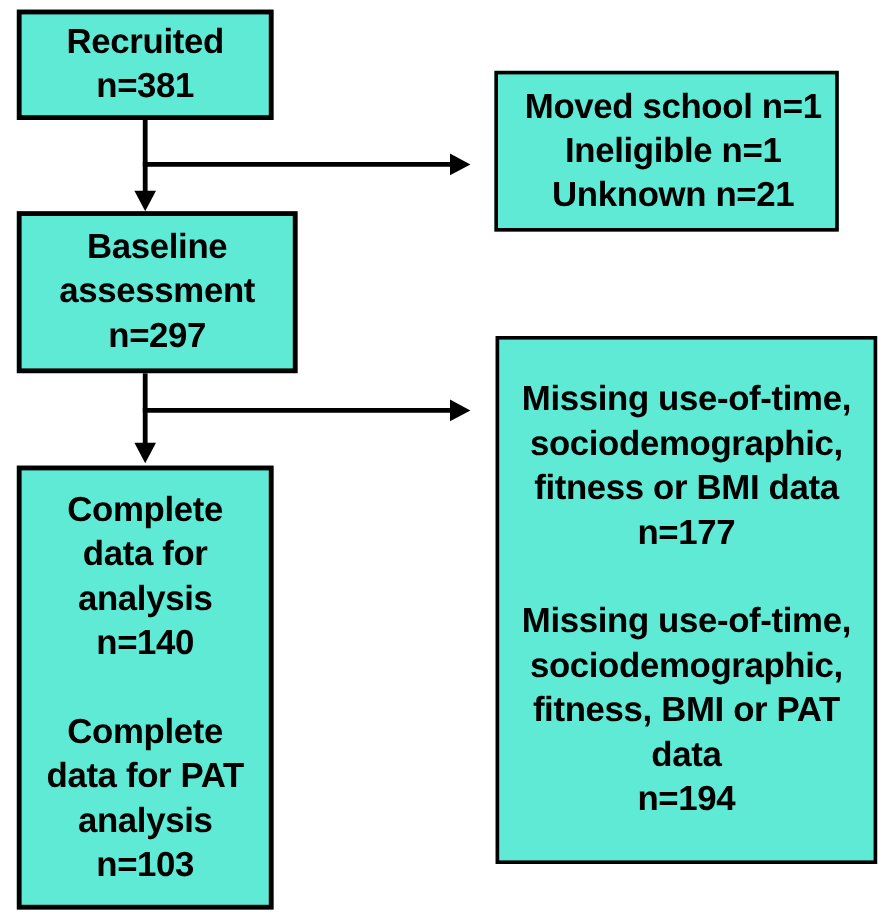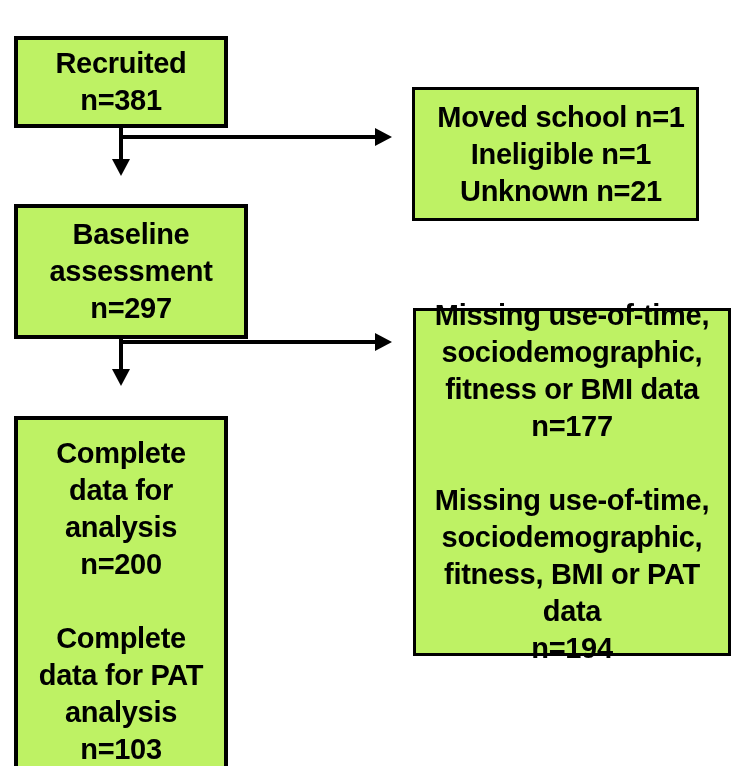--- a/index.html
+++ b/index.html
@@ -17,39 +17,38 @@
     overflow: hidden;
   }
   .connectors {
     position: absolute;
     left: 0;
     top: 0;
   }
   .node {
     position: absolute;
     box-sizing: border-box;
-    background: #bef264;
+    background: #5eead4;
     border: 4px solid #000000;
     display: flex;
     align-items: center;
     justify-content: center;
     text-align: center;
     font-size: 29px;
     font-weight: bold;
     line-height: 37px;
     letter-spacing: -0.3px;
     white-space: pre-line;
     padding: 0 4px;
-    margin-top: 28px;
   }
   .node.thin { border-width: 3px; }
   #node-recruited  { left: 14px;  top: 8px;   width: 214px; height: 92px;  }
   #node-excluded   { left: 412px; top: 59px;  width: 287px; height: 134px; padding-left: 15px; }
   #node-baseline   { left: 14px;  top: 176px; width: 234px; height: 135px; }
-  #node-missing    { left: 413px; top: 280px; width: 318px; height: 348px; }
+  #node-missing    { left: 413px; top: 280px; width: 318px; height: 440px; }
   #node-complete   { left: 14px;  top: 388px; width: 214px; height: 370px; }
 </style>
 </head>
 <body>
 
 <div class="canvas">
 
   <svg class="connectors" width="744" height="766" viewBox="0 0 744 766">
     <g stroke="#000000" stroke-width="4" fill="none">
       <line x1="121" y1="100" x2="121" y2="163"></line>
@@ -83,20 +82,20 @@
 
 Missing use-of-time,
 sociodemographic,
 fitness, BMI or PAT
 data
 n=194</div>
 
   <div class="node" id="node-complete">Complete
 data for
 analysis
-n=200
+n=140
 
 Complete
 data for PAT
 analysis
 n=103</div>
 
 </div>
 
 </body></html>

